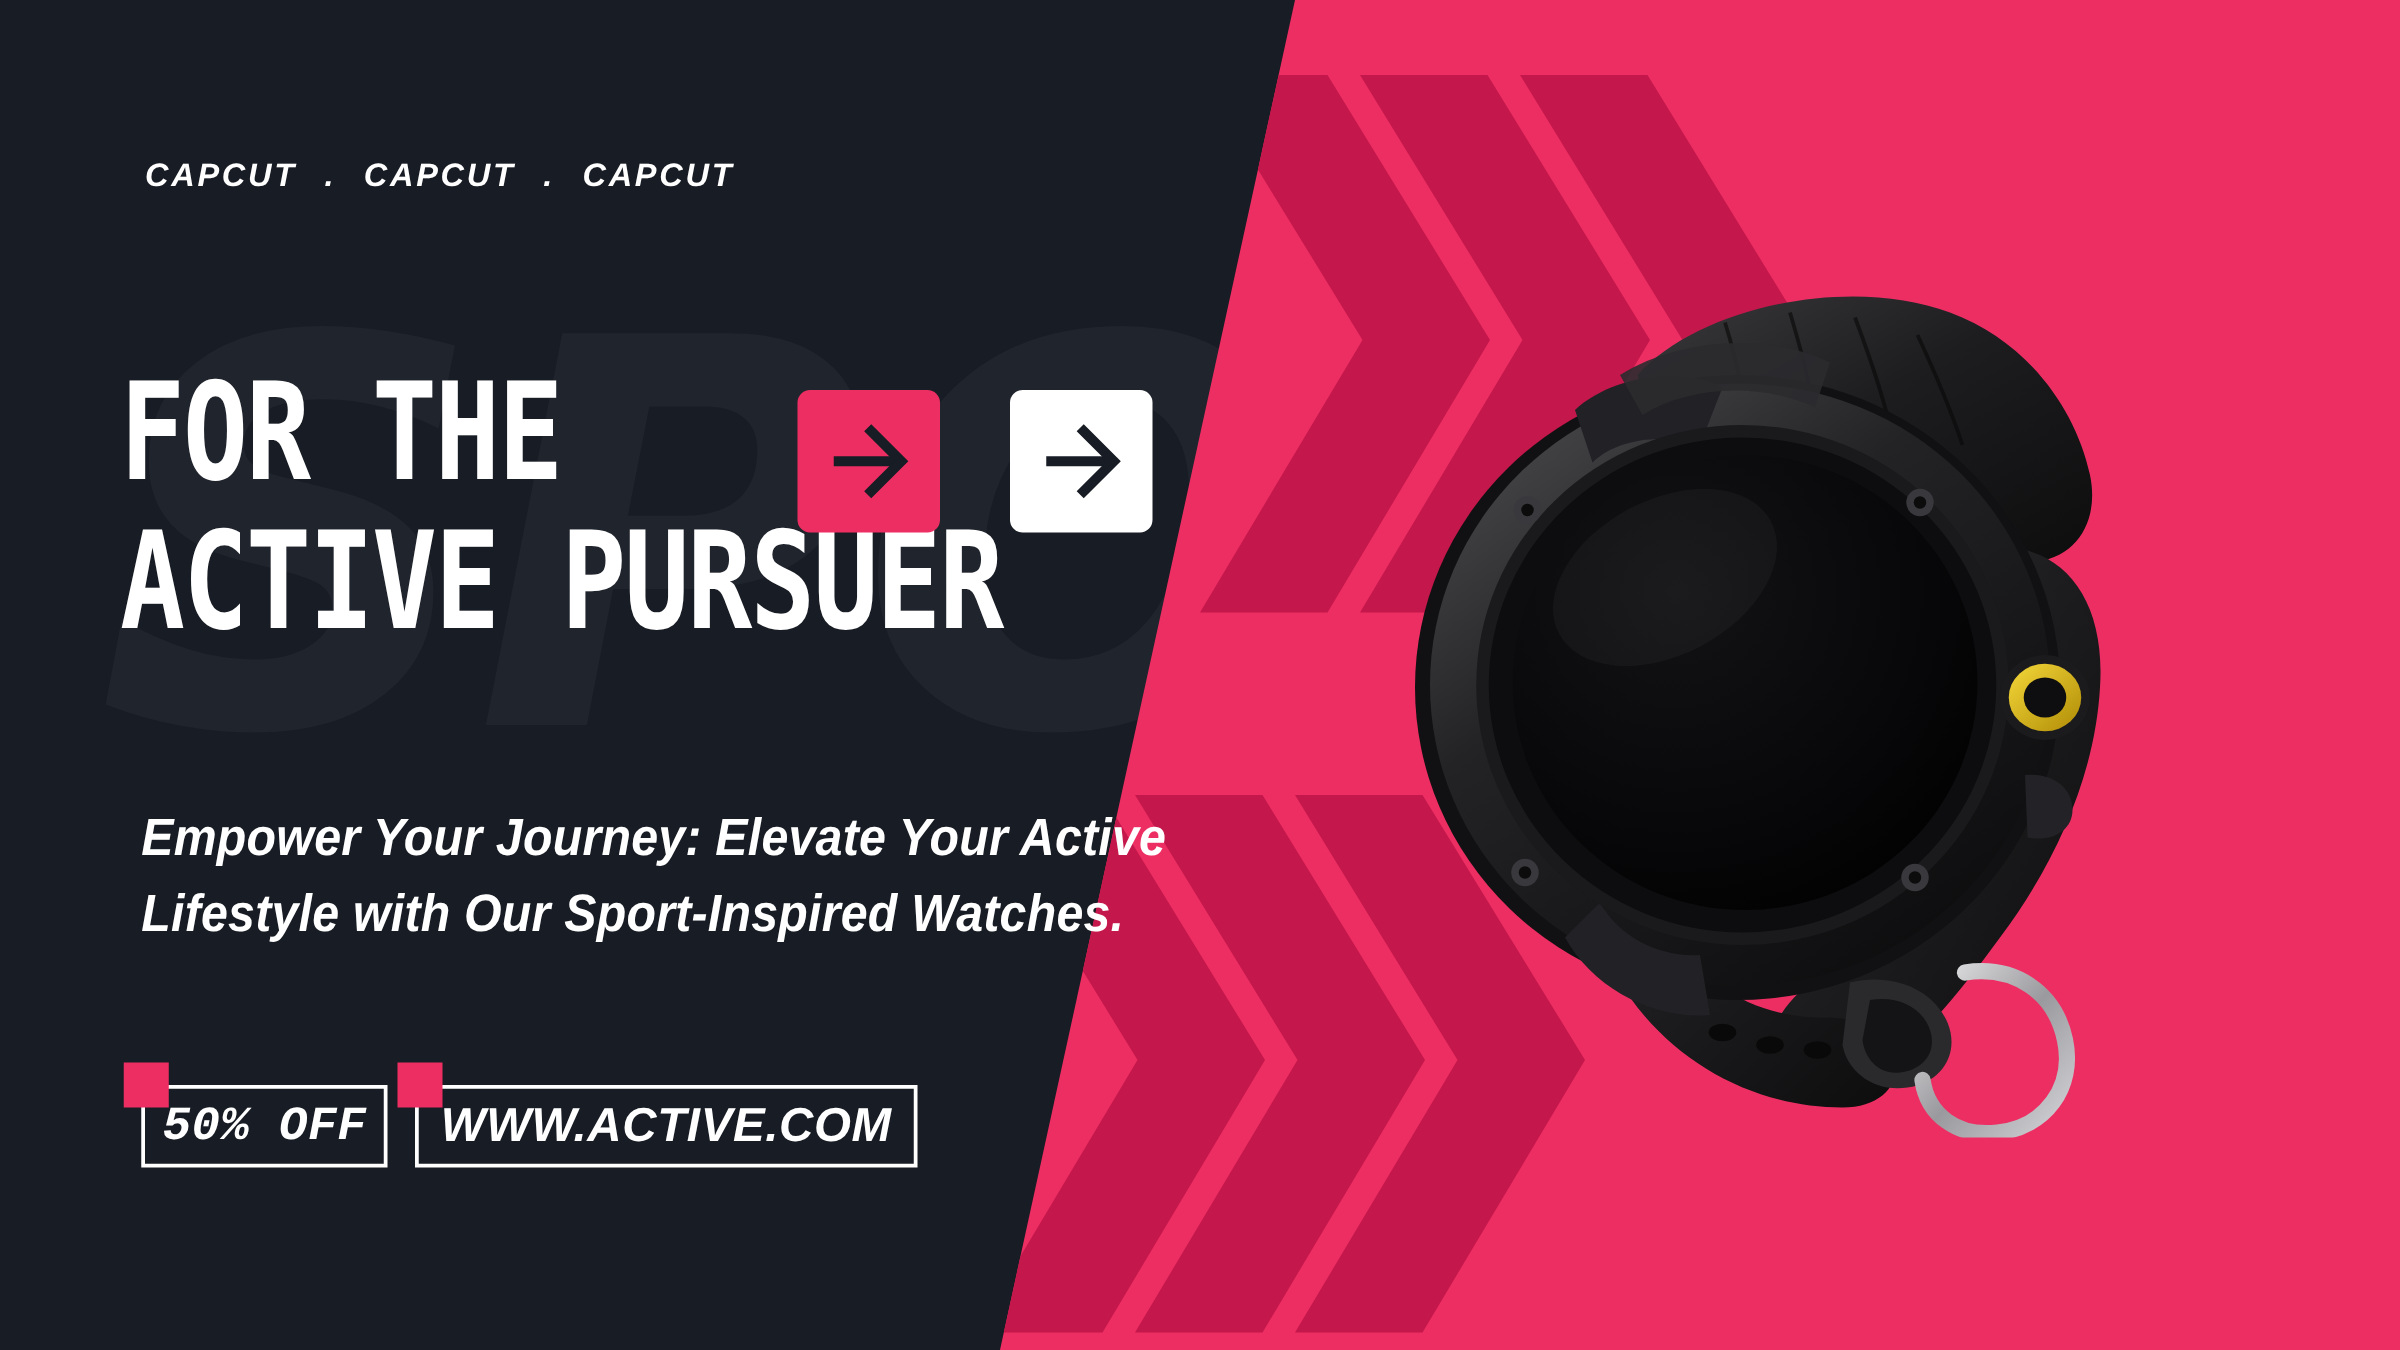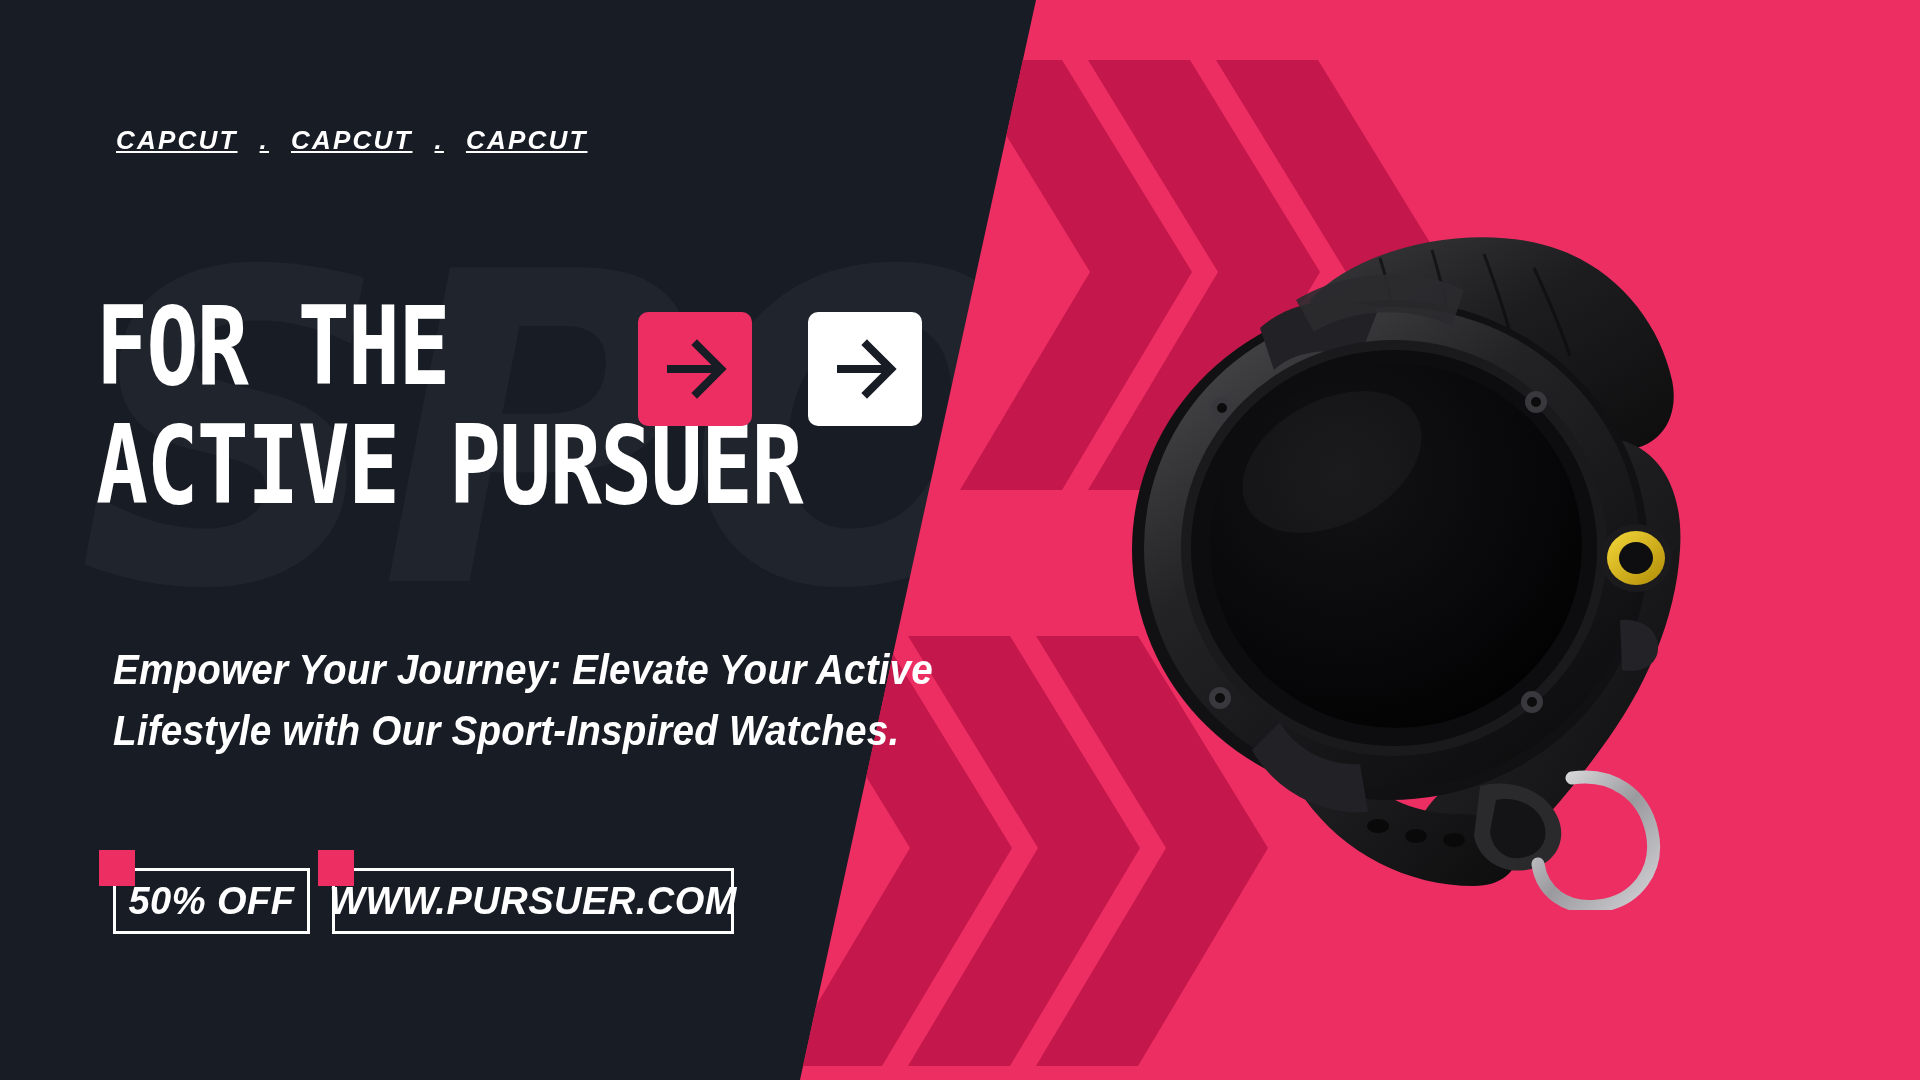--- a/index.html
+++ b/index.html
@@ -34,21 +34,20 @@
     font-style:italic;
   }
 
   
   .nav{
     position:absolute;left:116px;top:125px;
     display:flex;align-items:center;gap:0px;
     color:#ffffff;
     font-size:26px;font-weight:bold;font-style:italic;
     letter-spacing:2.2px;
-    text-decoration:underline;
   }
   .nav-item{white-space:nowrap;}
   .nav-sep{margin:0 22px;font-style:italic;font-weight:bold;}
 
   
   .headline{
     position:absolute;left:96px;top:296px;
   }
   .hl-text{
     font-family:"DejaVu Sans Mono", monospace;
@@ -180,25 +179,25 @@
   </div>
 
   <div class="subtitle">
     <div>Empower Your Journey: Elevate Your Active</div>
     <div>Lifestyle with Our Sport-Inspired Watches.</div>
   </div>
 
   <div class="badges">
     <div class="badge-wrap">
       <div class="badge-corner"></div>
-      <div class="badge" style="width:197px;">50% OFF</div>
+      <div class="badge" style="width:197px;font-family:Liberation Mono, monospace;">50% OFF</div>
     </div>
     <div class="badge-wrap">
       <div class="badge-corner"></div>
-      <div class="badge" style="width:402px;">WWW.PURSUER.COM</div>
+      <div class="badge" style="width:402px;">WWW.ACTIVE.COM</div>
     </div>
   </div>
 
   <div class="watch">
     <svg width="740" height="760" viewBox="0 0 740 760">
       <defs>
         <linearGradient id="strapG" x1="0" y1="0" x2="1" y2="1">
           <stop offset="0%" stop-color="#3a3a3c"></stop>
           <stop offset="45%" stop-color="#1d1d1f"></stop>
           <stop offset="100%" stop-color="#0d0d0e"></stop>

